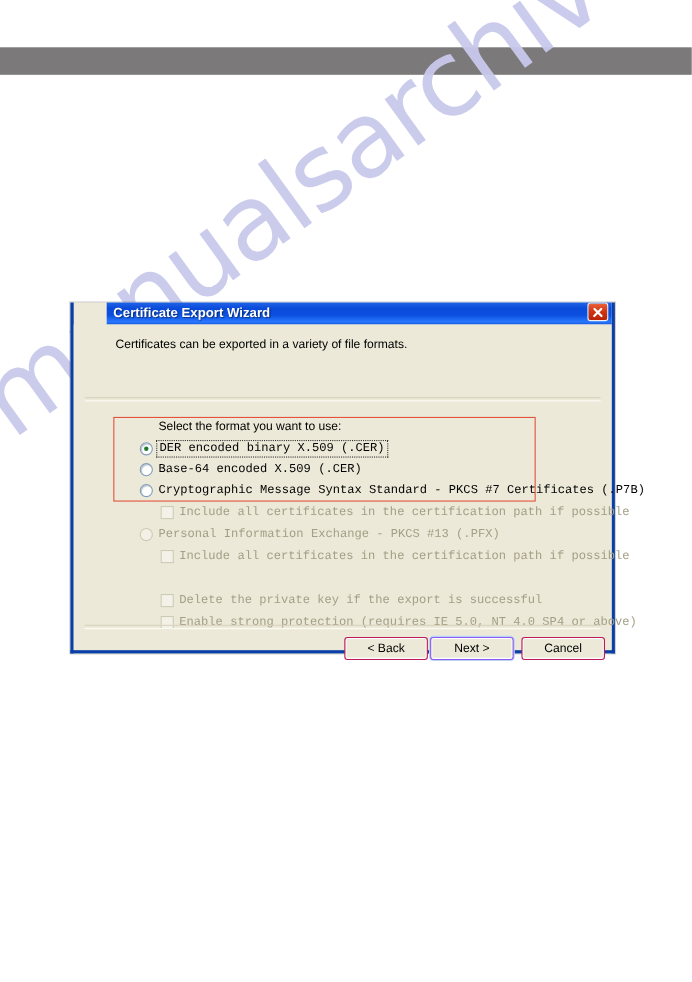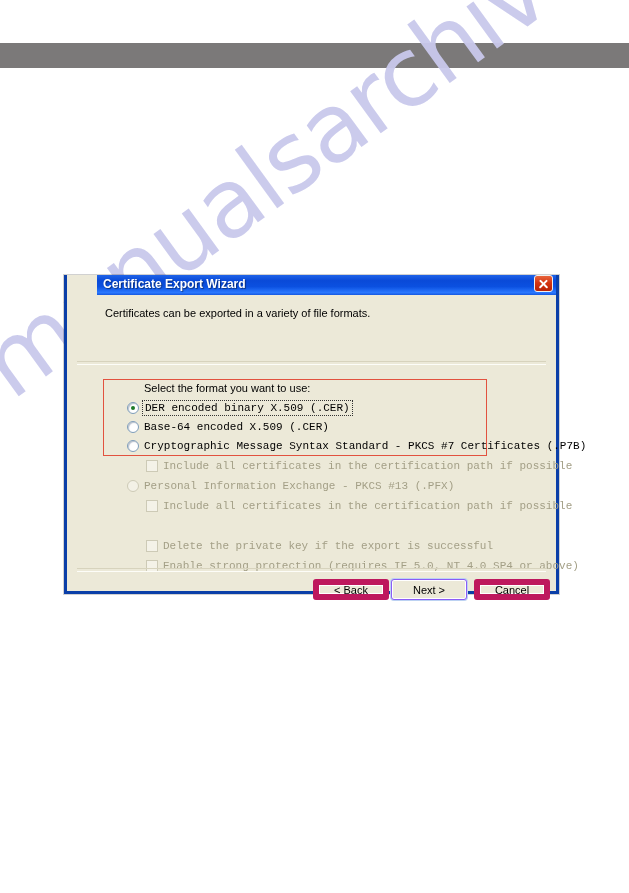--- a/index.html
+++ b/index.html
@@ -228,21 +228,21 @@
     position: absolute;
     left: 0;
     top: 284px;
     width: 100%;
     height: 22px;
   }
   .btn {
     position: absolute;
     height: 21px;
     background: #ece9d8;
-    border: 6px solid #be185d;
+    border: 1px solid #be185d;
     border-radius: 3px;
     box-shadow: inset 0 0 0 1px #ffffff;
     box-sizing: border-box;
     font-size: 11px;
     font-family: "Liberation Sans", sans-serif;
     color: #000;
     display: flex;
     align-items: center;
     justify-content: center;
     cursor: pointer;

